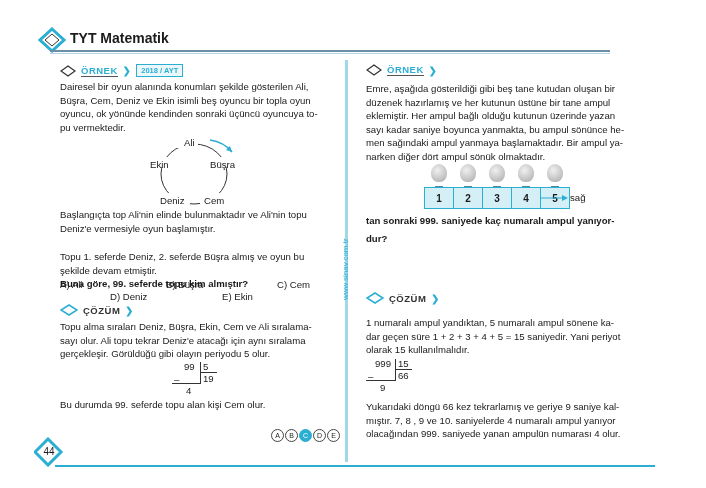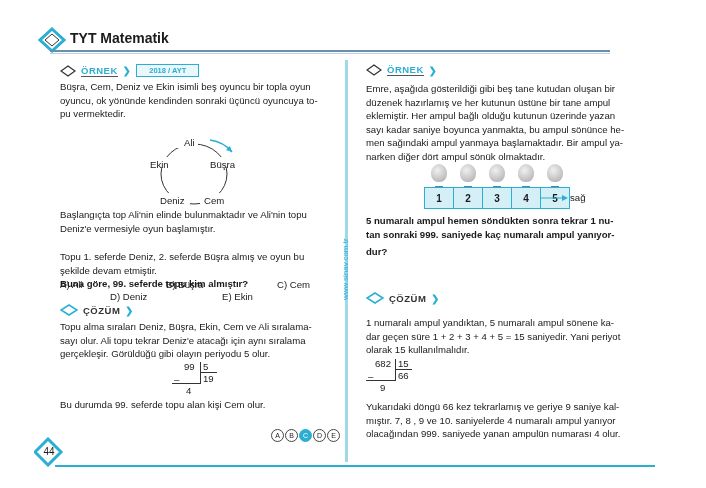--- a/index.html
+++ b/index.html
@@ -7,21 +7,21 @@
          font-family:"Liberation Sans", sans-serif; color:#1a1a1a; }
   .abs { position:absolute; }
   .header-title { left:70px; top:30px; font-size:14px; font-weight:bold; color:#1b1b1b; }
   .header-line { left:50px; top:50px; width:560px; height:2px; background:#6c8ea8; }
   .header-line2 { left:50px; top:53px; width:560px; height:1px; background:#b7d4e4; }
   .col-divider { left:345px; top:60px; width:3px; height:402px; background:#9fd9e8; }
   .footer-line { left:55px; top:465px; width:600px; height:2px; background:#2aaed2; }
   .p { font-size:9.6px; line-height:13.6px; color:#1a1a1a; }
   .b { font-weight:bold; }
   .tag { font-size:9.5px; font-weight:bold; color:#2aaed2; letter-spacing:0.5px; }
-  .year-tag { font-size:7.5px; font-weight:bold; color:#2aaed2; border:1px solid #2aaed2; padding:1px 12px; background:#eaf7fb; }
+  .year-tag { font-size:7.5px; font-weight:bold; color:#2aaed2; border:1px solid #2aaed2; padding:1px 4px; background:#eaf7fb; }
   .underline-tag { border-bottom:1px solid #555; }
   .choice { font-size:9.6px; }
   .circ { width:11px; height:11px; border-radius:50%; border:1px solid #444; font-size:7px; text-align:center; line-height:11px; display:inline-block; margin-left:1px; }
   .circ.sel { background:#2aaed2; border-color:#2aaed2; color:#fff; }
   .div-num { font-size:9.6px; }
   .box { width:30px; height:22px; border:1px solid #2aaed2; background:#d5eff7; font-size:10px; font-weight:bold; text-align:center; line-height:22px; box-sizing:border-box; display:inline-block; margin-right:-1px; }
   .bulb { width:16px; height:18px; border-radius:50% 50% 45% 45%; background:radial-gradient(circle at 40% 35%, #f0f0f0, #a8a8a8); display:inline-block; }
   .bulb-base { width:8px; height:4px; background:#4a8a9a; margin:0 auto; }
   .vert-url { font-size:8px; color:#2aaed2; transform:rotate(-90deg); transform-origin:left top; white-space:nowrap; }
 </style>
@@ -42,20 +42,21 @@
 <div class="abs" style="left:60px;top:64px;display:flex;align-items:center;gap:5px">
   <svg width="16" height="12">
       <polygon points="8,1 15,6 8,11 1,6" fill="none" stroke="#333" stroke-width="1.3"></polygon>
     </svg>
   <span class="tag underline-tag">ÖRNEK</span>
   <span class="tag">❯</span>
   <span class="year-tag">2018 / AYT</span>
 </div>
 
 <div class="abs p" style="left:60px;top:80px;width:275px">
+  <div>Dairesel bir oyun alanında konumları şekilde gösterilen Ali,</div>
   <div>Büşra, Cem, Deniz ve Ekin isimli beş oyuncu bir topla oyun</div>
   <div>oyuncu, ok yönünde kendinden sonraki üçüncü oyuncuya to-</div>
   <div>pu vermektedir.</div>
 </div>
 
 <svg class="abs" style="left:140px;top:138px" width="110" height="70">
   <ellipse cx="54" cy="36" rx="33" ry="30" fill="none" stroke="#333" stroke-width="1"></ellipse>
   <rect x="36" y="0" width="22" height="10" fill="#fff"></rect>
   <rect x="4" y="19" width="36" height="10" fill="#fff"></rect>
   <rect x="68" y="19" width="40" height="10" fill="#fff"></rect>
@@ -156,41 +157,40 @@
   <span class="box">4</span>
   <span class="box">5</span>
 </div>
 <svg class="abs" style="left:540px;top:194px" width="28" height="8">
   <line x1="0" y1="4" x2="22" y2="4" stroke="#2aaed2" stroke-width="1"></line>
   <polygon points="22,1 28,4 22,7" fill="#2aaed2"></polygon>
 </svg>
 <div class="abs p" style="left:570px;top:191px">sağ</div>
 
 <div class="abs p b" style="left:366px;top:214px;width:290px">
-  <div>5 numaralı ampul hemen söndükten sonra tekrar 1 nu-</div>
   <div>tan sonraki 999. saniyede kaç numaralı ampul yanıyor-</div>
   <div style="margin-top:4px">dur?</div>
 </div>
 
 <div class="abs" style="left:366px;top:292px;display:flex;align-items:center;gap:5px">
   <svg width="18" height="12">
       <polygon points="9,1 17,6 9,11 1,6" fill="none" stroke="#2aaed2" stroke-width="1.5"></polygon>
     </svg>
   <span class="tag" style="color:#333">ÇÖZÜM</span>
   <span class="tag">❯</span>
 </div>
 
 <div class="abs p" style="left:366px;top:316px;width:290px">
   <div>1 numaralı ampul yandıktan, 5 numaralı ampul sönene ka-</div>
   <div>dar geçen süre 1 + 2 + 3 + 4 + 5 = 15 saniyedir. Yani periyot</div>
   <div>olarak 15 kullanılmalıdır.</div>
 </div>
 
 <div class="abs" style="left:366px;top:358px;width:60px;height:40px">
-  <span class="abs div-num" style="left:9px;top:0">682</span>
+  <span class="abs div-num" style="left:9px;top:0">999</span>
   <div class="abs" style="left:29px;top:1px;width:1px;height:22px;background:#333"></div>
   <span class="abs div-num" style="left:32px;top:0">15</span>
   <div class="abs" style="left:30px;top:11px;width:16px;height:1px;background:#333"></div>
   <span class="abs div-num" style="left:32px;top:12px">66</span>
   <span class="abs div-num" style="left:2px;top:13px">–</span>
   <div class="abs" style="left:0;top:22px;width:29px;height:1px;background:#333"></div>
   <span class="abs div-num" style="left:14px;top:24px">9</span>
 </div>
 
 <div class="abs p" style="left:366px;top:400px;width:295px">

